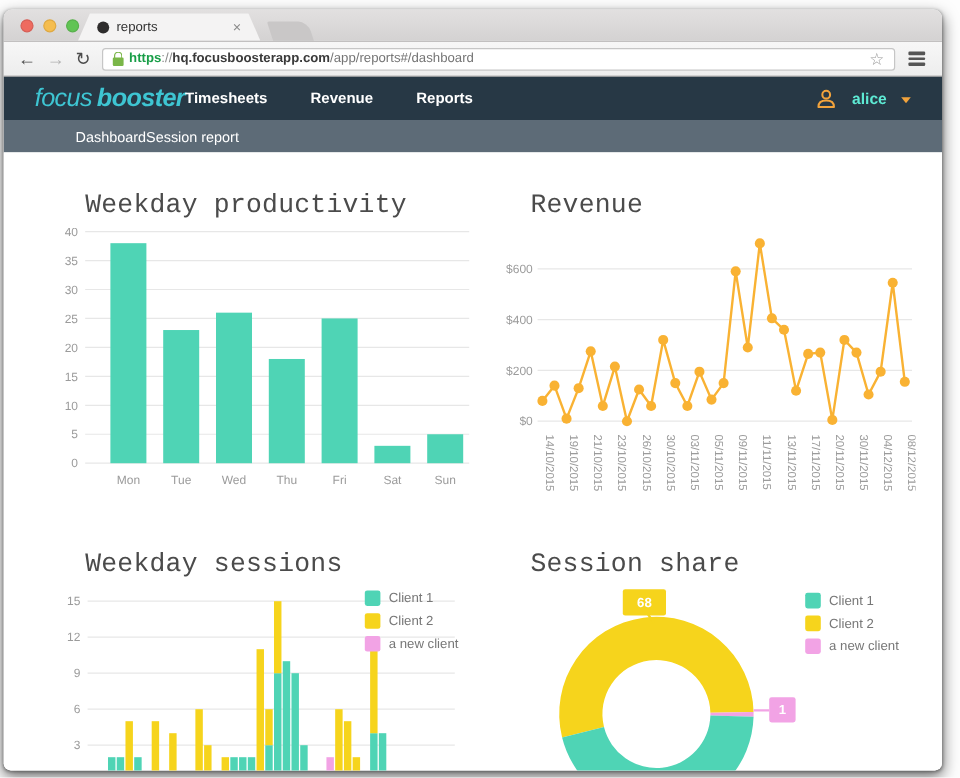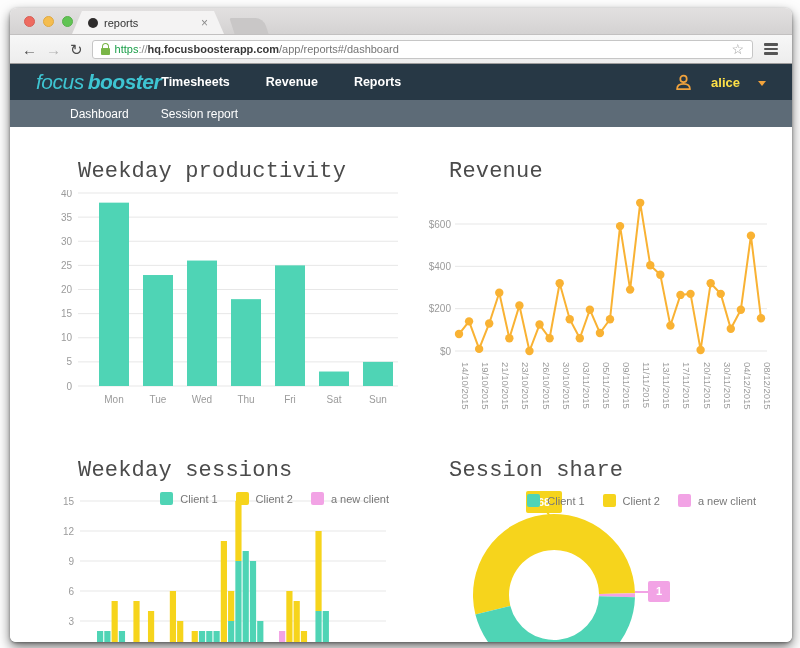--- a/index.html
+++ b/index.html
@@ -5,21 +5,21 @@
   * { box-sizing: border-box; margin: 0; padding: 0; }
   html,body { width: 800px; height: 648px; }
   body {
     background: #fdfdfd;
     font-family: "Liberation Sans", sans-serif;
     position: relative;
     overflow: hidden;
   }
   
   .window {
-    position: absolute; left: 10px; top: 8px; width: 782px; height: 634px;
+    position: absolute; left: 3px; top: 8px; width: 782px; height: 634px;
     border-radius: 7px 7px 6px 6px;
     background: #fff;
     box-shadow: 0 5px 12px rgba(0,0,0,.55), 0 1px 3px rgba(0,0,0,.35);
     overflow: hidden;
   }
   
   .tabstrip {
     height: 27px;
     background: linear-gradient(#e2e0e0, #d4d2d2);
     position: relative;
@@ -54,61 +54,61 @@
   .urlbar {
     flex: 1; height: 19px; background: #fff; border: 1px solid #c6c6c6;
     border-radius: 3px; display: flex; align-items: center; gap: 5px;
     padding: 0 8px; font-size: 11px; white-space: nowrap; overflow: hidden;
   }
   .lock { width: 9px; height: 7px; background: #7ab648; border-radius: 1px; position: relative; margin-top: 4px; flex: none; }
   .lock::before {
     content: ""; position: absolute; top: -5px; left: 1px; width: 5px; height: 5px;
     border: 1.5px solid #7ab648; border-bottom: none; border-radius: 4px 4px 0 0;
   }
-  .url-scheme { color: #199e48; font-weight: normal; }
+  .url-scheme { color: #199e48; font-weight: bold; }
   .url-sep { color: #8b8b8b; }
   .url-host { color: #3a3a3a; font-weight: bold; }
   .url-path { color: #757575; }
   .star { font-size: 14px; color: #9a9a9a; }
   .menu-btn { display: flex; flex-direction: column; gap: 2px; padding: 2px; }
   .menu-btn span { width: 14px; height: 2.5px; background: #555; border-radius: 1px; }
 
   
   .appbar {
     height: 36px; background: #273845; display: flex; align-items: center;
     padding: 0 26px; color: #fff;
   }
   .logo { font-style: italic; font-size: 21px; letter-spacing: -0.5px; color: #3ec5d2; white-space: nowrap; }
   .logo .w1 { font-weight: 300; }
   .logo .w2 { font-weight: 700; margin-left: 4px; margin-top: 36px; }
   .mainnav { display: flex; gap: 36px; }
   .mainnav a { color: #fff; text-decoration: none; font-size: 12.5px; font-weight: bold; }
-  .user { margin-left: auto; display: flex; align-items: center; gap: 18px; color: #fde047; font-size: 13px; font-weight: bold; }
+  .user { margin-left: auto; display: flex; align-items: center; gap: 12px; color: #5eead4; font-size: 13px; font-weight: bold; }
   .caret { width: 0; height: 0; border-left: 4px solid transparent; border-right: 4px solid transparent; border-top: 5px solid #f2a33c; margin-top: 2px; }
   .subnav {
     height: 27px; background: #5d6b77; display: flex; align-items: center;
-    gap: 32px; padding-left: 60px;
+    padding-left: 60px;
   }
   .subnav a { color: #fff; text-decoration: none; font-size: 12px; }
 
   
   .content {
     background: #fff;
     padding: 16px 36px 0 44px;
     display: grid;
     grid-template-columns: 345px 345px;
     column-gap: 26px;
   }
   .panel { position: relative; }
   .panel h2 {
     font-size: 22px; font-weight: 300; color: #4b4b4b;
     margin: 16px 0 6px 24px; letter-spacing: 0.2px; font-family: Liberation Mono, monospace;
   }
   .panel svg { display: block; }
-  .legend { position: absolute; display: flex; flex-direction: row; gap: 18px; justify-content: center; }
+  .legend { position: absolute; display: flex; flex-direction: column; gap: 6px; justify-content: center; }
   .panel.sessions .legend { top: 50px; right: 10px; }
   .panel.share .legend { top: 52px; right: 14px; }
   .legend-item { display: flex; align-items: center; gap: 7px; font-size: 11px; color: #777; }
   .swatch { width: 13px; height: 13px; border-radius: 2px; flex: none; }
 </style>
 </head>
 <body>
 
 <div class="window">
 

